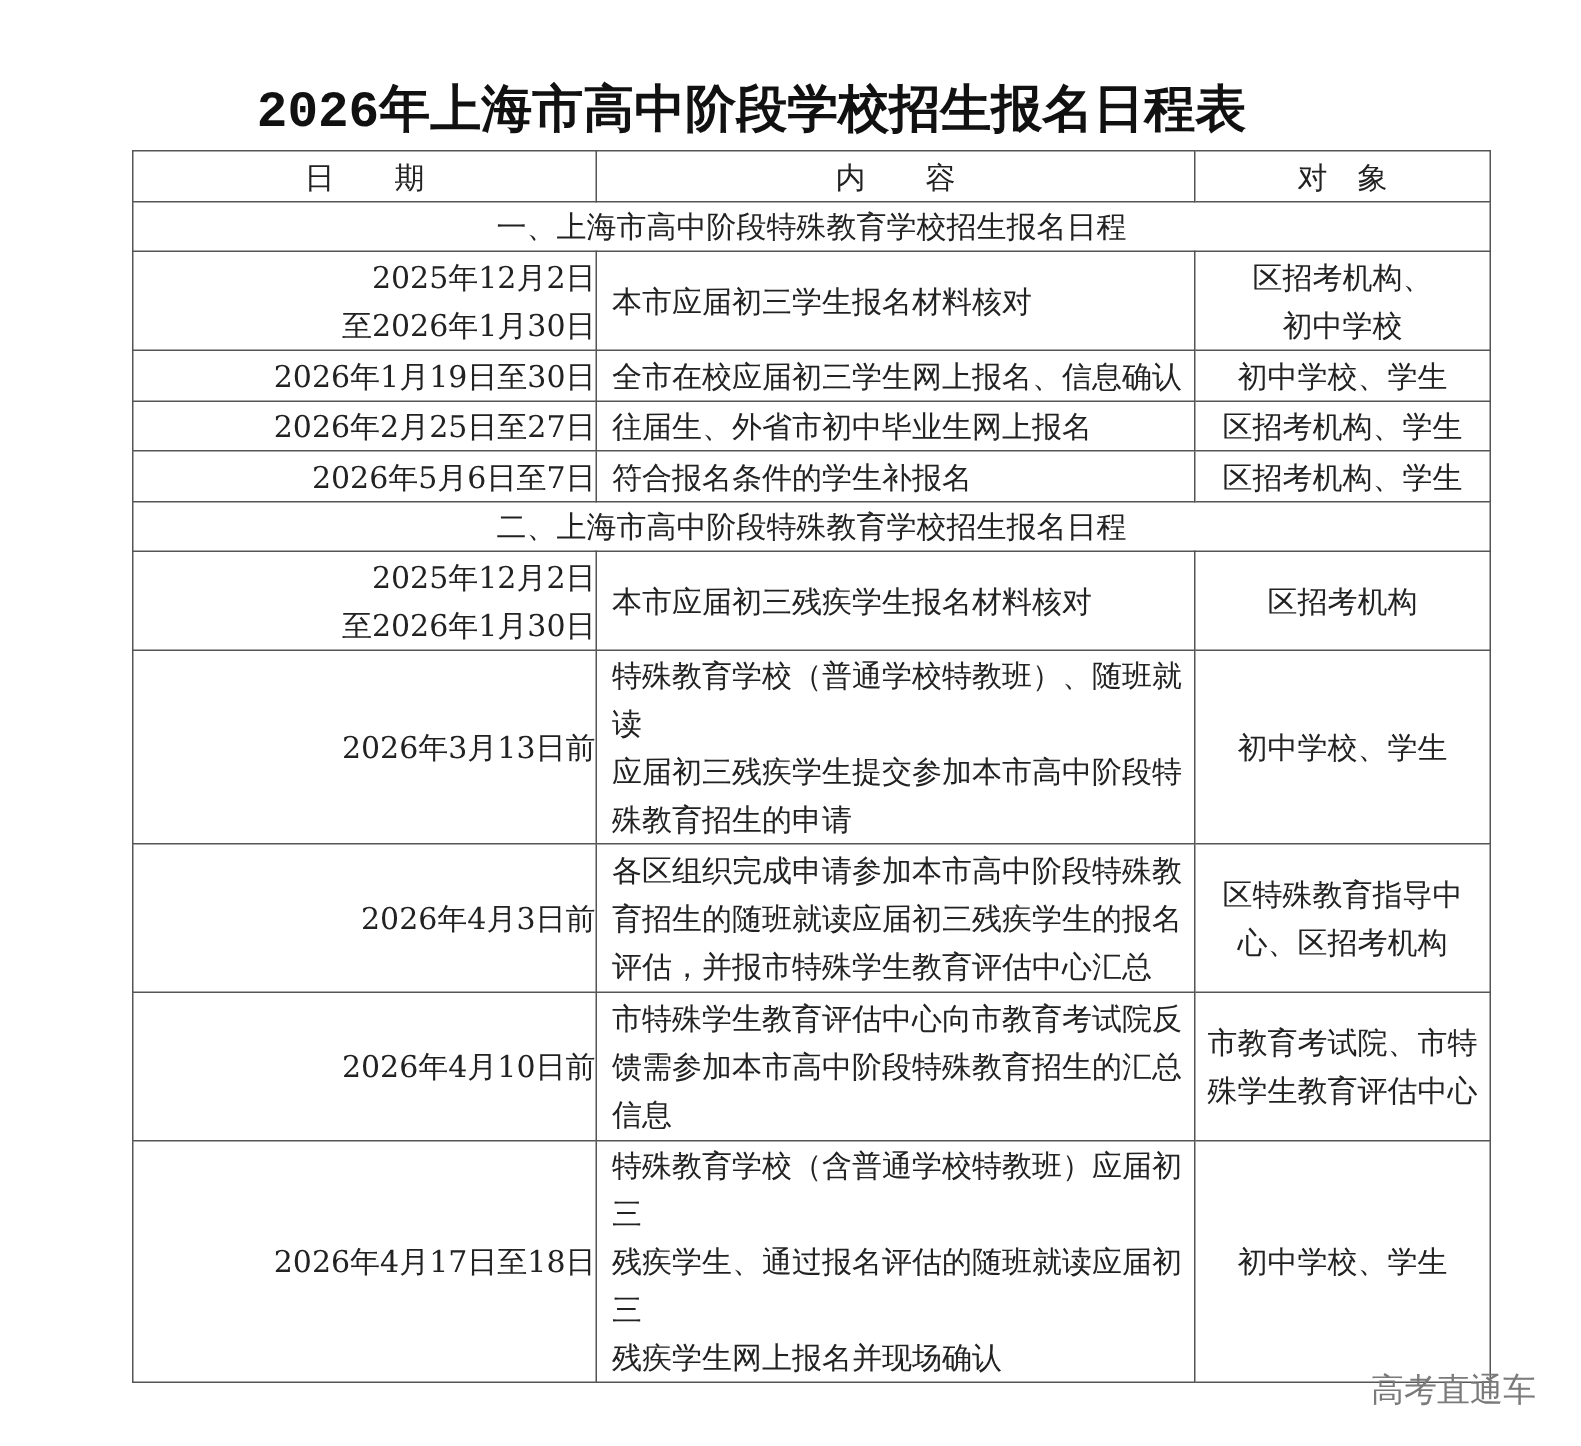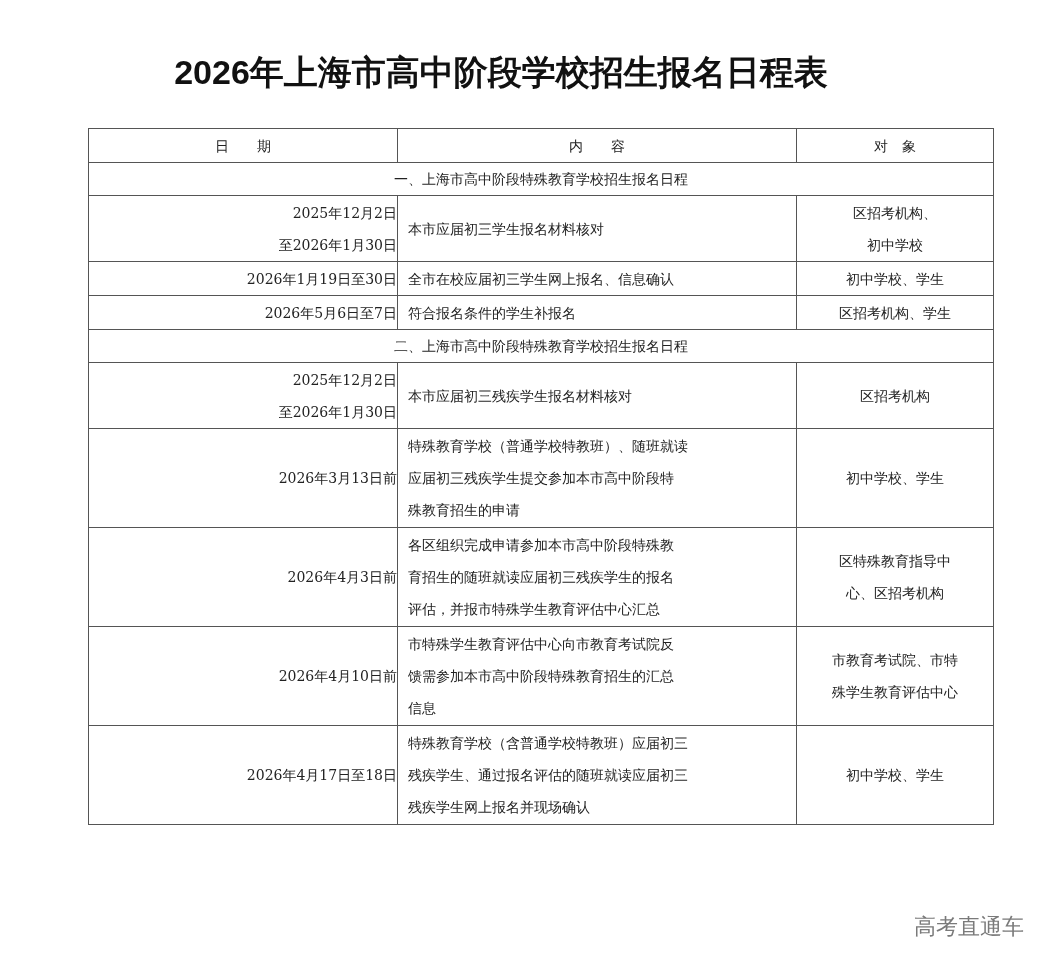--- a/index.html
+++ b/index.html
@@ -11,49 +11,49 @@
     body {
       position: relative;
       font-family: "DejaVu Serif", "Liberation Serif", serif;
       color: #1a1a1a;
     }
     .title {
       position: absolute;
       left: 0; top: 50px;
       width: 1002px;
       text-align: center;
-      font-family: Liberation Sans, sans-serif;
+      font-family: Liberation Mono, monospace;
       font-weight: bold;
       font-size: 34px;
       letter-spacing: 0px;
       color: #111;
     }
     table.schedule {
       position: absolute;
-      left: 88px; top: 128px;
+      left: 88px; top: 100px;
       width: 905px;
       border-collapse: collapse;
       table-layout: fixed;
-      font-size: 14px;
+      font-size: 20px;
       color: #222;
     }
     table.schedule td, table.schedule th {
       border: 1.5px solid #555;
       vertical-align: middle;
       font-weight: normal;
       line-height: 32px;
     }
     col.c-date { width: 309px; }
     col.c-content { width: 399px; }
     col.c-target { width: 197px; }
     th { text-align: center; letter-spacing: 0px; }
     .hdr-date, .hdr-content, .hdr-target { white-space: pre; }
     td.date { text-align: right; }
     td.content { text-align: left; padding-left: 10px; padding-right: 6px; }
-    td.target { text-align: center; padding: 0 20px; }
+    td.target { text-align: center; padding: 0 6px; }
     td.section { text-align: center; font-weight: bold; }
     .line { display: block; }
     .watermark {
       position: absolute;
       left: 914px; top: 912px;
       font-family: "DejaVu Sans", "Liberation Sans", sans-serif;
       font-size: 22px;
       color: #7a7a7a;
       letter-spacing: 0px;
     }
@@ -91,20 +91,25 @@
       </td>
       <td class="target">
         <span class="line">区招考机构、</span>
         <span class="line">初中学校</span>
       </td>
     </tr>
     <tr style="height:34px;">
       <td class="date">2026年1月19日至30日</td>
       <td class="content">全市在校应届初三学生网上报名、信息确认</td>
       <td class="target">初中学校、学生</td>
+    </tr>
+    <tr style="height:33px;">
+      <td class="date">2026年2月25日至27日</td>
+      <td class="content">往届生、外省市初中毕业生网上报名</td>
+      <td class="target">区招考机构、学生</td>
     </tr>
     <tr style="height:34px;margin-top:43px;">
       <td class="date">2026年5月6日至7日</td>
       <td class="content">符合报名条件的学生补报名</td>
       <td class="target">区招考机构、学生</td>
     </tr>
 
     <tr style="height:33px;">
       <td class="section" colspan="3">二、上海市高中阶段特殊教育学校招生报名日程</td>
     </tr>

